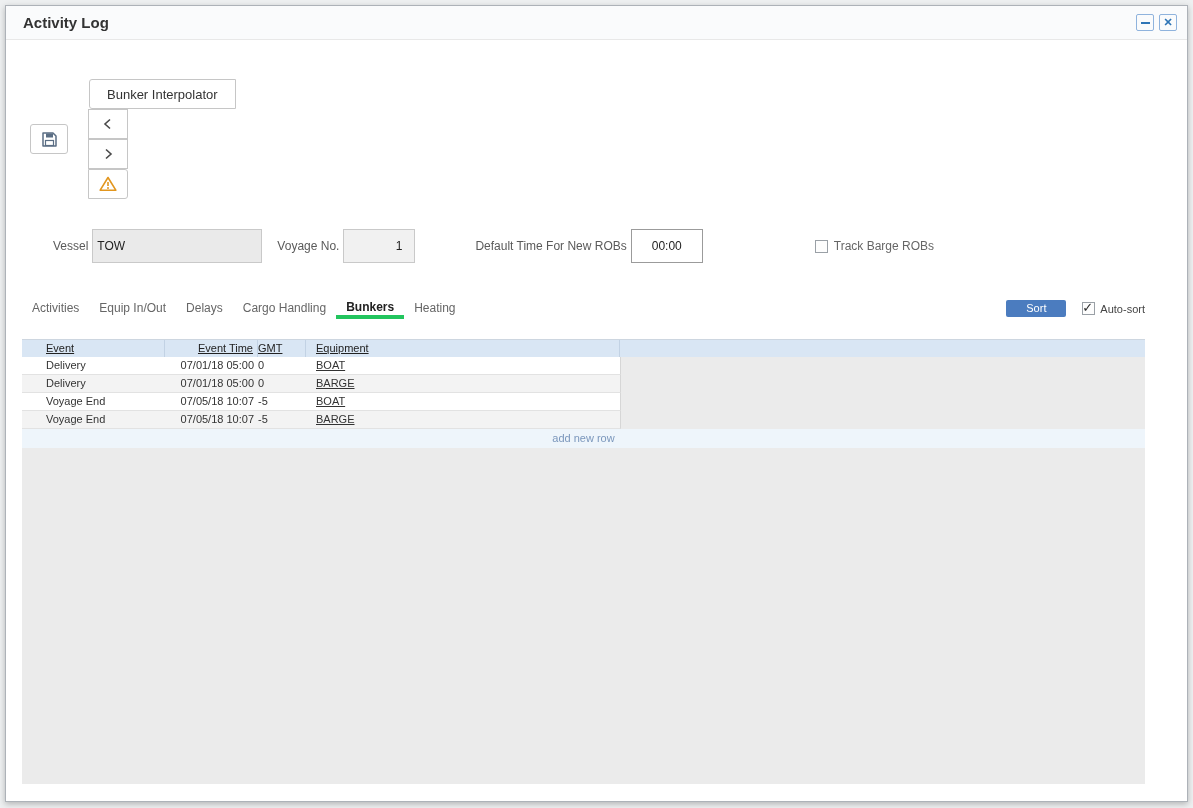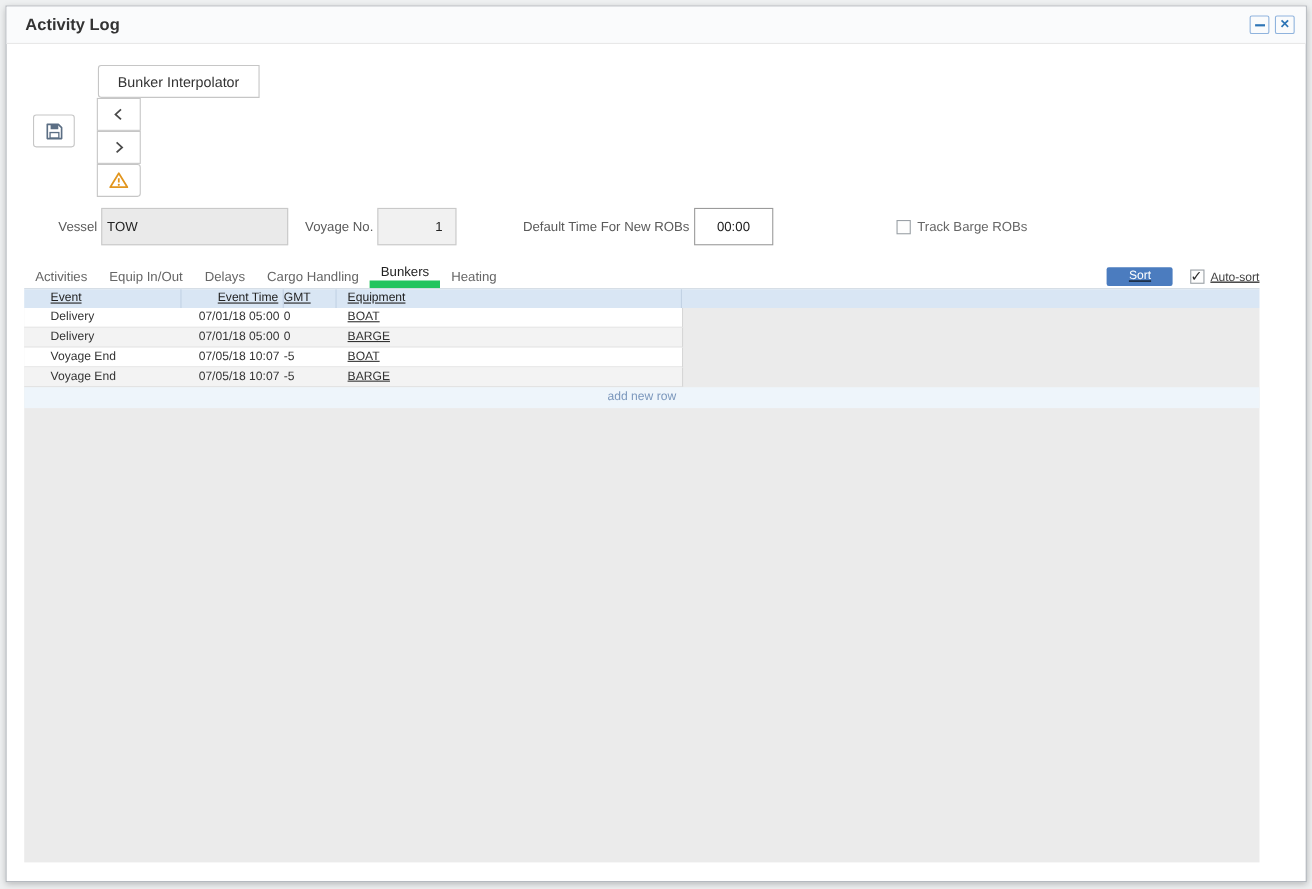--- a/index.html
+++ b/index.html
@@ -1,21 +1,21 @@
 <!DOCTYPE html>
 <html><head>
 <meta charset="utf-8">
 <style>
   * { margin:0; padding:0; }
   html,body { width:1193px; height:808px; overflow:hidden; }
   body { background:#eef0f1; font-family:"Liberation Sans","DejaVu Sans",sans-serif; position:relative; }
 
   .window { position:absolute; left:5px; top:5px; width:1181px; height:795px;
             background:#fff; border:1px solid #adb2b8; box-shadow:0 2px 6px rgba(0,0,0,.25);
-            display:flex; flex-direction:column; }
+            display:flex; flex-direction:column;gap:20px; }
 
   
   .titlebar { flex:0 0 33px; display:flex; align-items:center; justify-content:space-between;
               padding:0 10px 0 17px; background:#fafbfc; border-bottom:1px solid #e8e8e8; }
   .title { font-size:15px; font-weight:700; color:#333; }
   .win-controls { display:flex; align-items:center; gap:5px; }
   .win-btn { width:18px; height:17px; display:flex; align-items:center; justify-content:center;
              background:transparent; border:1px solid #8fb3dd; border-radius:2px; cursor:pointer; padding:0; }
   .min-bar { width:9px; height:2px; background:#2e75b6; }
   .close-glyph { color:#2e75b6; font-size:11px; font-weight:700; line-height:1; }
@@ -48,22 +48,22 @@
   .cb-lbl { margin-left:6px; color:#666; }
 
   .checkbox { display:inline-block; width:11px; height:11px; border:1px solid #9aa0a6;
               background:#fdfdfd; position:relative; cursor:pointer; flex:0 0 auto; }
   .checkbox.checked::after { content:"✓"; position:absolute; left:-1px; top:-3px;
               font-size:13px; font-weight:700; color:#2b2b2b; }
 
   
   .tabrow { display:flex; align-items:flex-end; margin:17px 42px 0 16px; flex:0 0 auto; }
   .tab { font-size:12px; color:#666; padding:0 10px 4px; cursor:pointer; white-space:nowrap; }
-  .tab.active { color:#222; font-weight:400; border-bottom:7px solid #22c55e; padding-bottom:1px;text-align:center; }
-  .tab-right { margin-left:auto; display:flex; align-items:center; padding-bottom:2px;text-decoration:underline; }
+  .tab.active { color:#222; font-weight:700; border-bottom:4px solid #22c55e; padding-bottom:1px;text-align:center; }
+  .tab-right { margin-left:auto; display:flex; align-items:center; padding-bottom:2px; }
   .sort-btn { width:60px; height:17px; background:#4b7cbf; color:#fff; border:none; border-radius:2px;
               font-size:11px; font-family:inherit; cursor:pointer; line-height:17px; padding:0; }
   .autosort-cb { margin-left:16px; }
   .autosort-lbl { font-size:11px; color:#444; margin-left:5px; }
 
   
   .grid { flex:1; display:flex; flex-direction:column; margin:0 42px 17px 16px; min-height:0;
           border-top:1px solid #cdd6e0; }
   .grid-header { display:flex; flex:0 0 17px; height:17px; line-height:17px; background:#d9e6f4;
                  font-size:11px; color:#222; }

